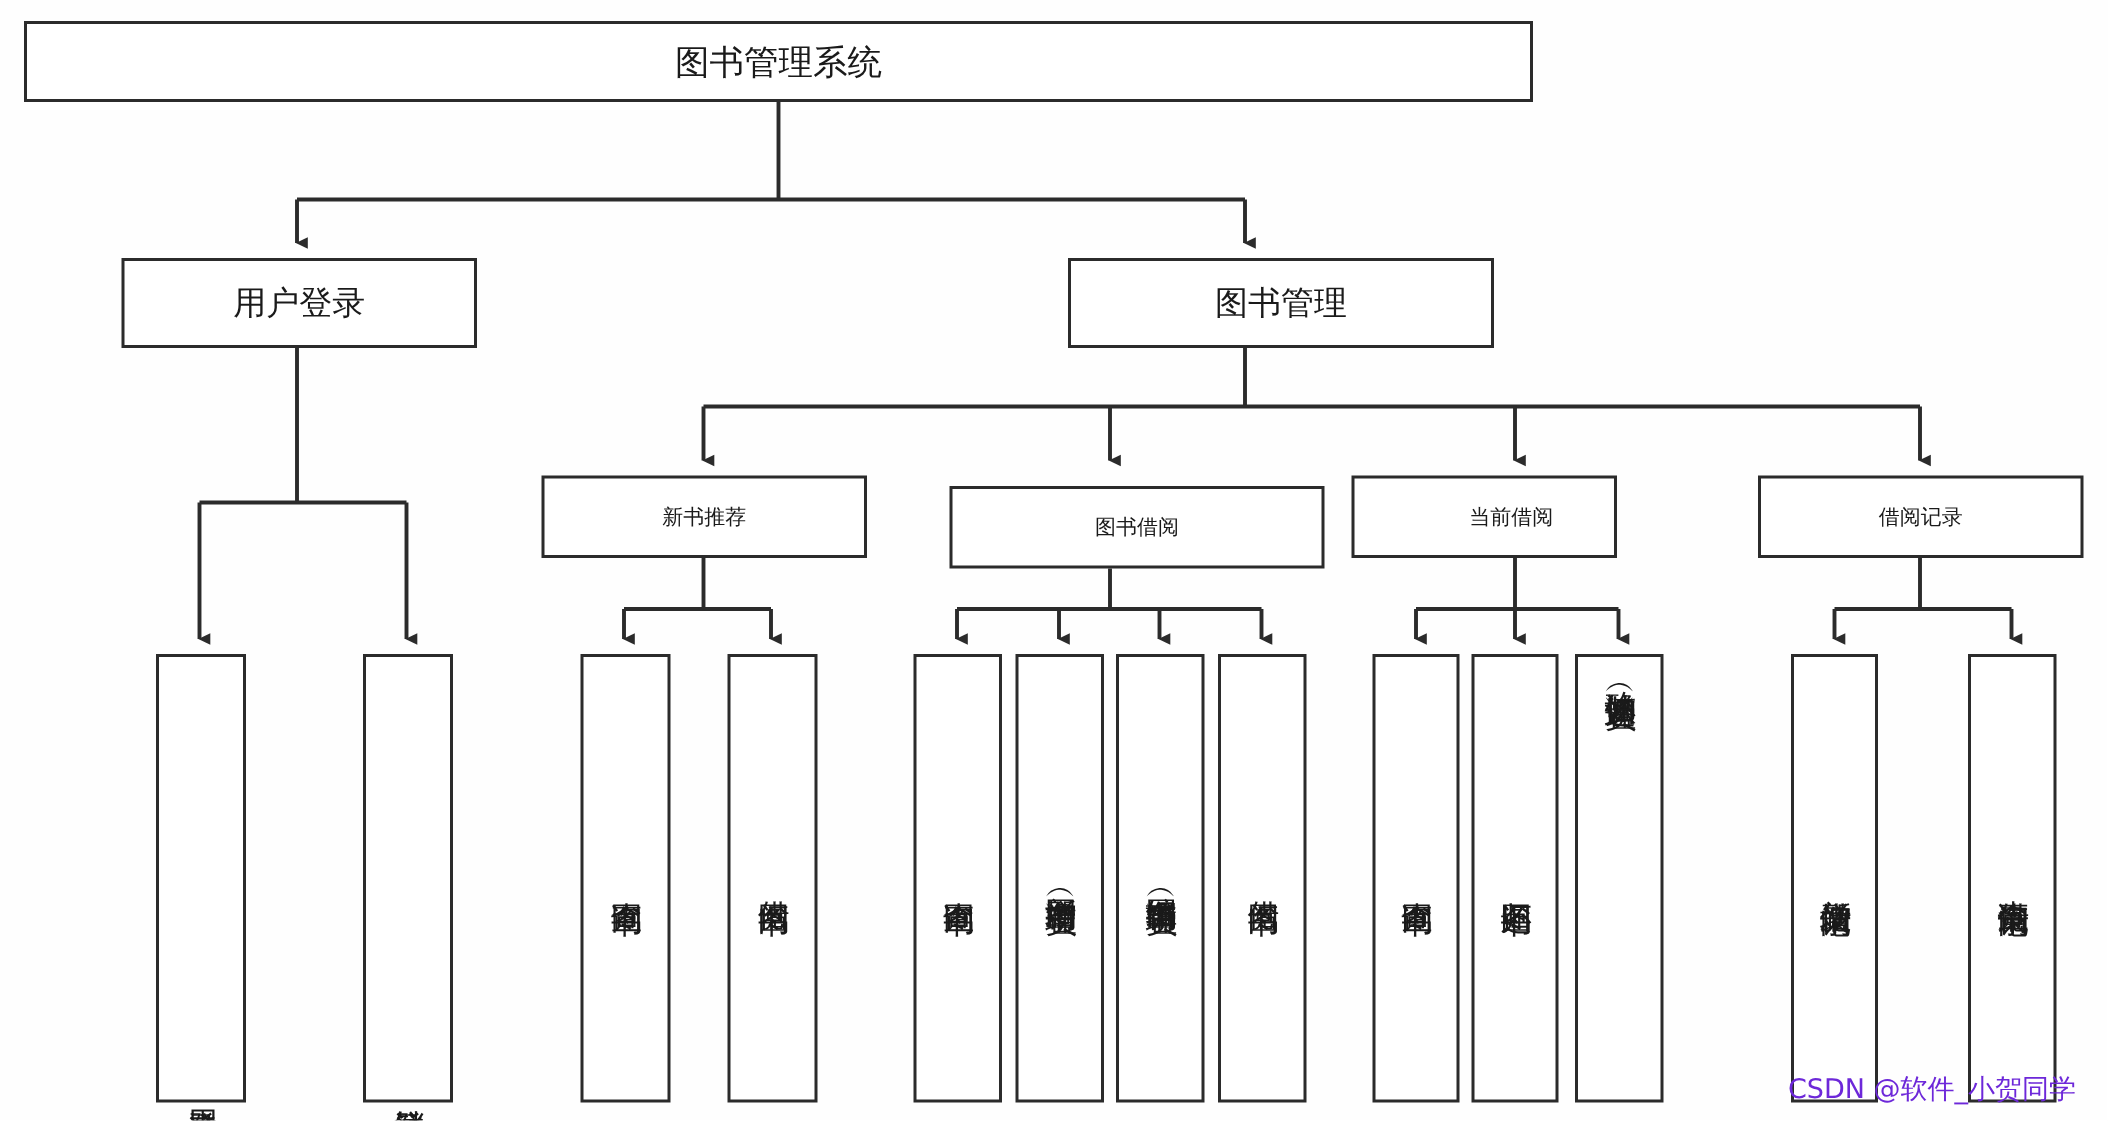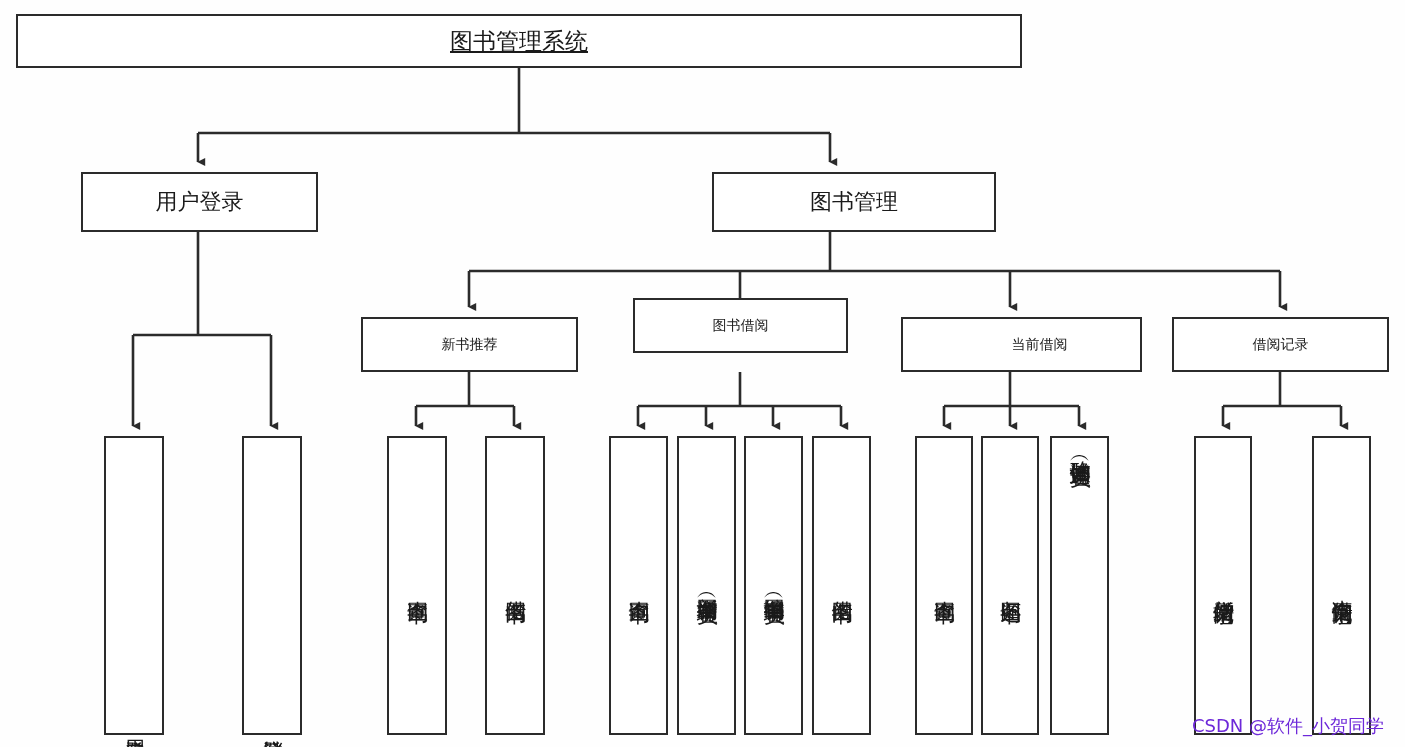--- a/index.html
+++ b/index.html
@@ -30,21 +30,20 @@
     box-sizing: border-box;
     border: 2px solid #2b2b2b;
     background: #ffffff;
     display: flex;
     align-items: center;
     justify-content: center;
     color: #1a1a1a;
   }
   .node-root {
     font-size: 23px;
-    text-decoration: underline;
   }
   .node-l1 {
     font-size: 22px;
   }
   .node-l2 {
     font-size: 14px;
   }
   .node-leaf {
     font-size: 21px;
     padding: 6px 0;
@@ -139,24 +138,24 @@
   <div class="node node-l1" style="left:81px; top:172px; width:237px; height:60px;">
     <span>用户登录</span>
   </div>
   <div class="node node-l1" style="left:712px; top:172px; width:284px; height:60px;">
     <span>图书管理</span>
   </div>
 
   <div class="node node-l2" style="left:361px; top:317px; width:217px; height:55px;">
     <span>新书推荐</span>
   </div>
-  <div class="node node-l2" style="left:633px; top:298px; width:215px; height:55px;">
+  <div class="node node-l2" style="left:633px; top:324px; width:250px; height:55px;">
     <span>图书借阅</span>
   </div>
-  <div class="node node-l2" style="left:901px; top:317px; width:241px; height:55px;padding-left:36px;">
+  <div class="node node-l2" style="left:901px; top:317px; width:177px; height:55px;padding-left:36px;">
     <span>当前借阅</span>
   </div>
   <div class="node node-l2" style="left:1172px; top:317px; width:217px; height:55px;">
     <span>借阅记录</span>
   </div>
 
   <div class="node node-leaf leaf-align-bottom" style="left:104px; top:436px; width:60px; height:299px;">
     <span class="vtext">用户登录</span>
   </div>
   <div class="node node-leaf leaf-align-bottom" style="left:242px; top:436px; width:60px; height:299px;">

